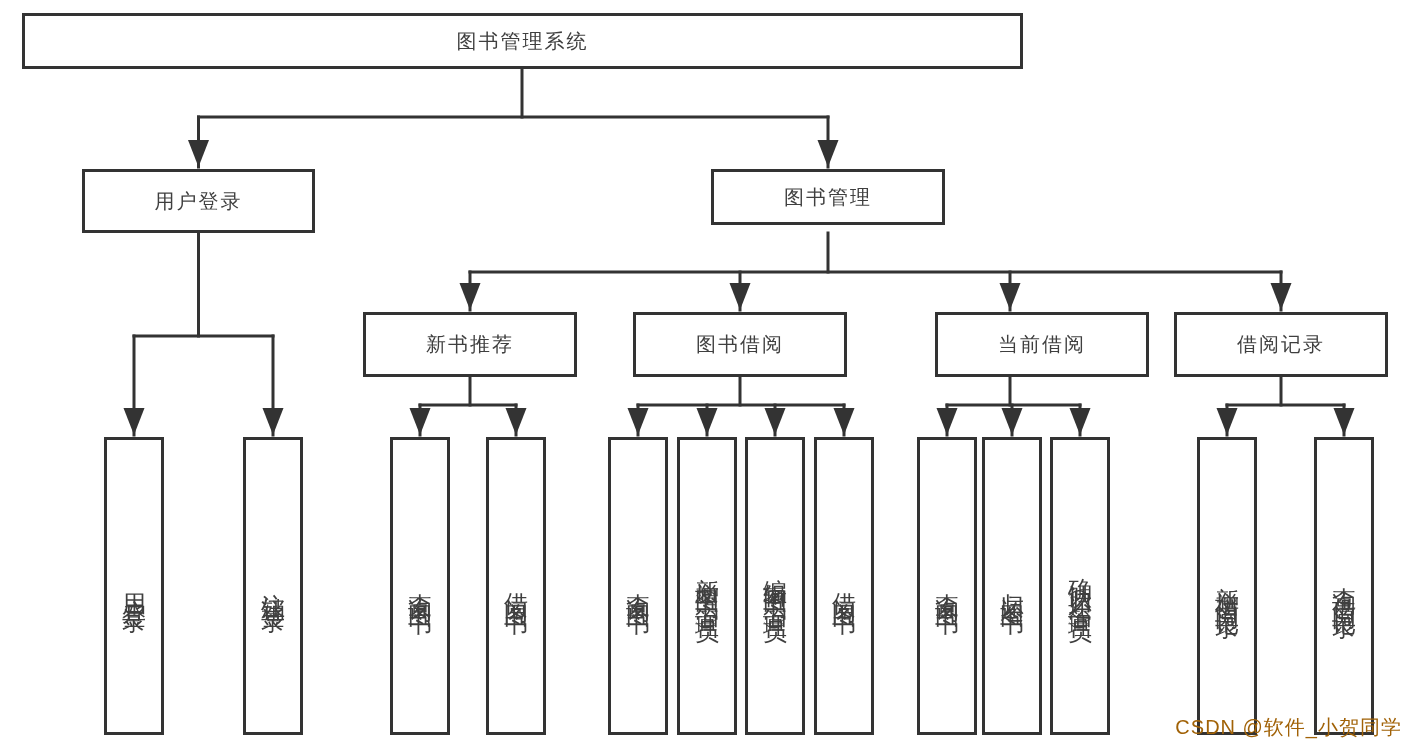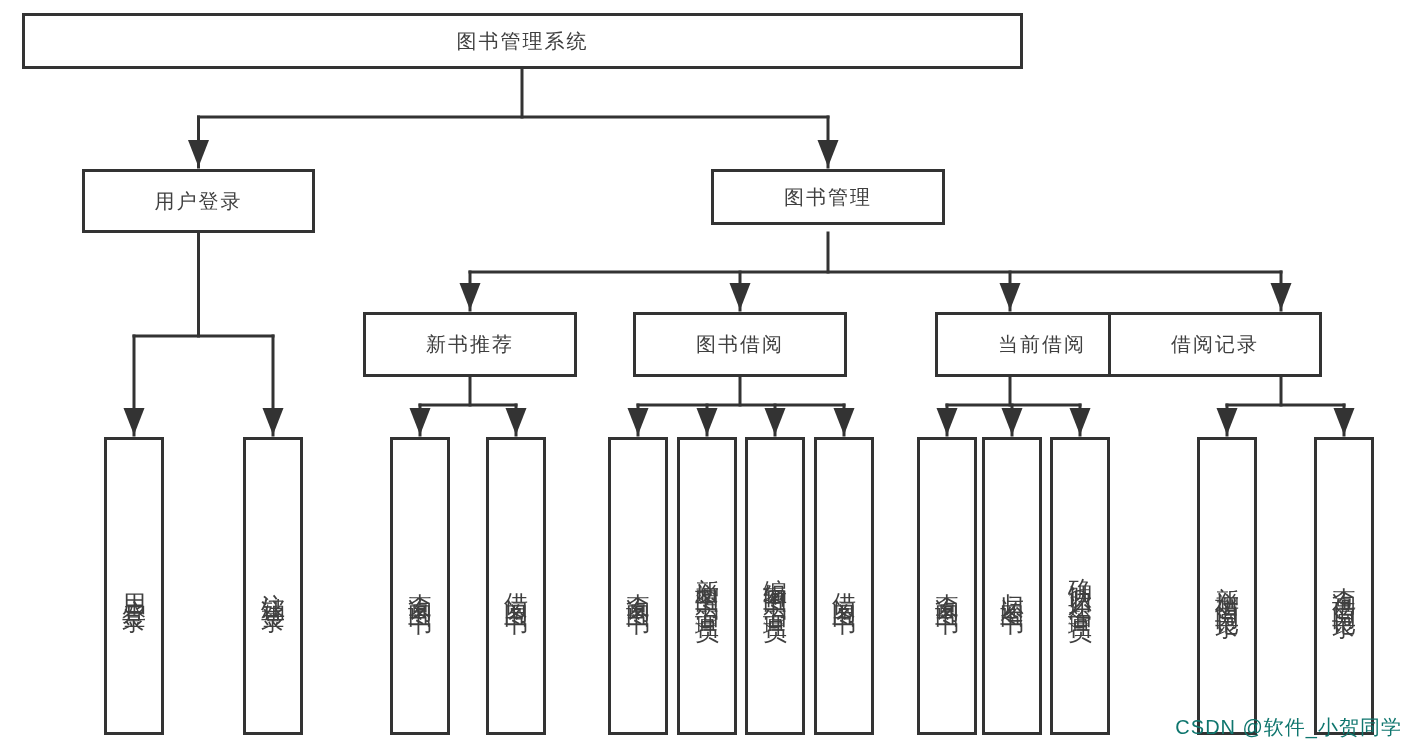--- a/index.html
+++ b/index.html
@@ -35,38 +35,38 @@
     letter-spacing: 2px;
     white-space: nowrap;
   }
   .root  { left: 22px;  top: 13px;  width: 1001px; height: 56px; }
   .lv2-a { left: 82px;  top: 169px; width: 233px;  height: 64px; }
   .lv2-b { left: 711px; top: 169px; width: 234px;  height: 56px; }
   .lv3   { top: 312px;  width: 214px; height: 65px; }
   .lv3-a { left: 363px; }
   .lv3-b { left: 633px; }
   .lv3-c { left: 903px; margin-left: 32px; }
-  .lv3-d { left: 1108px; }
+  .lv3-d { left: 1174px; }
   .leaf  { top: 437px;  width: 60px; height: 298px; }
   .vlabel {
     writing-mode: vertical-rl;
     text-orientation: mixed;
     font-size: 24px;
     line-height: 1;
     letter-spacing: 6px;
     color: #3f3f3f;
     white-space: nowrap;
   }
   .watermark {
     position: absolute;
     right: 3px;
     top: 714px;
     font-size: 20px;
     letter-spacing: 1px;
-    color: #0f766e;
+    color: #a16207;
     z-index: 5;
     white-space: nowrap;
   }
 </style>
 </head>
 <body>
 
 <div class="stage">
 
   <svg class="wires" width="1405" height="747" xmlns="http://www.w3.org/2000/svg">

